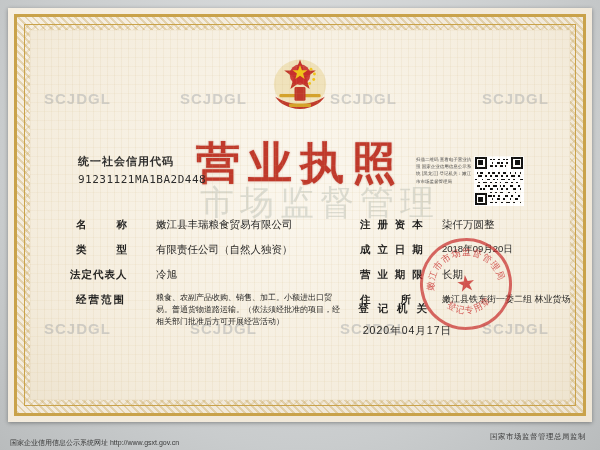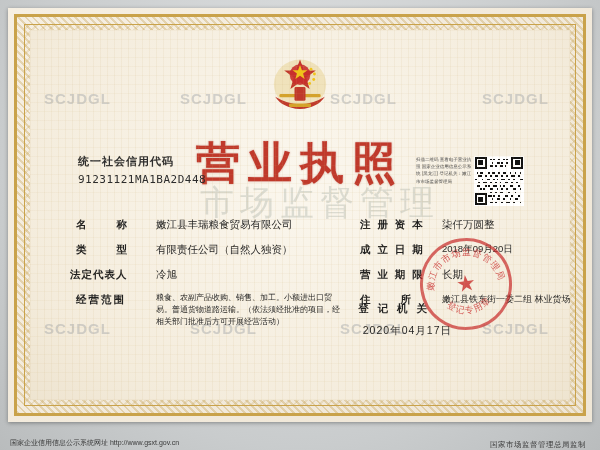--- a/index.html
+++ b/index.html
@@ -147,21 +147,21 @@
   #issue-date{
     position:absolute;right:118px;bottom:62px;
     font-size:10.5px;color:#1f1f1f;letter-spacing:1px;
   }
   
   #footer-left{
     position:absolute;left:10px;bottom:2px;
     font-size:7px;color:#3a3a3a;
   }
   #footer-right{
-    position:absolute;right:14px;bottom:0;
+    position:absolute;right:14px;bottom:8px;
     font-size:7.5px;color:#3a3a3a;letter-spacing:.5px;
   }
 </style>
 </head>
 <body>
 
 <div id="photo">
 
   <div id="cert">
     <div id="border-outer"></div>

